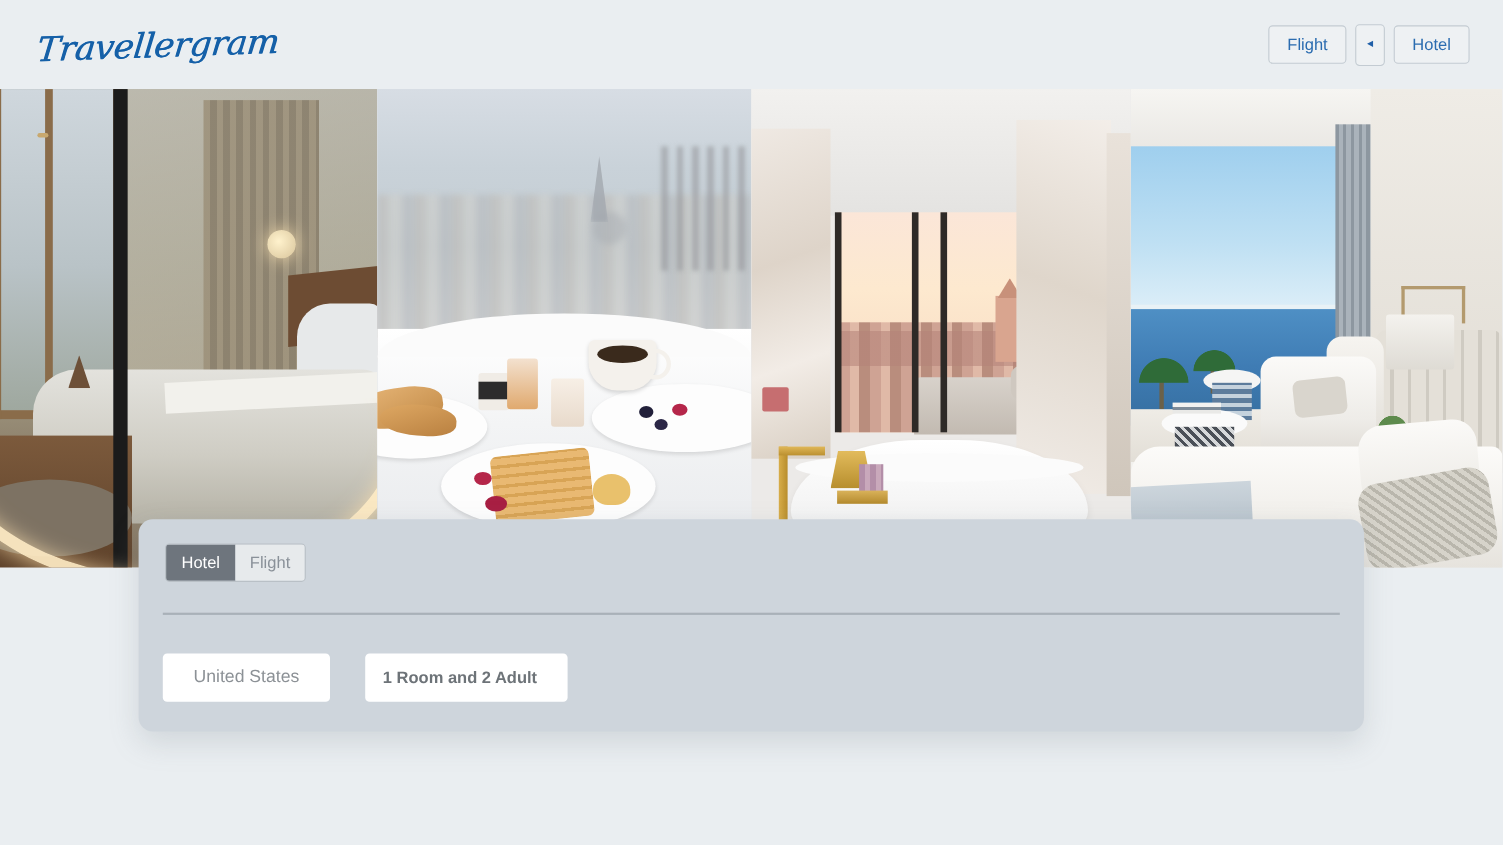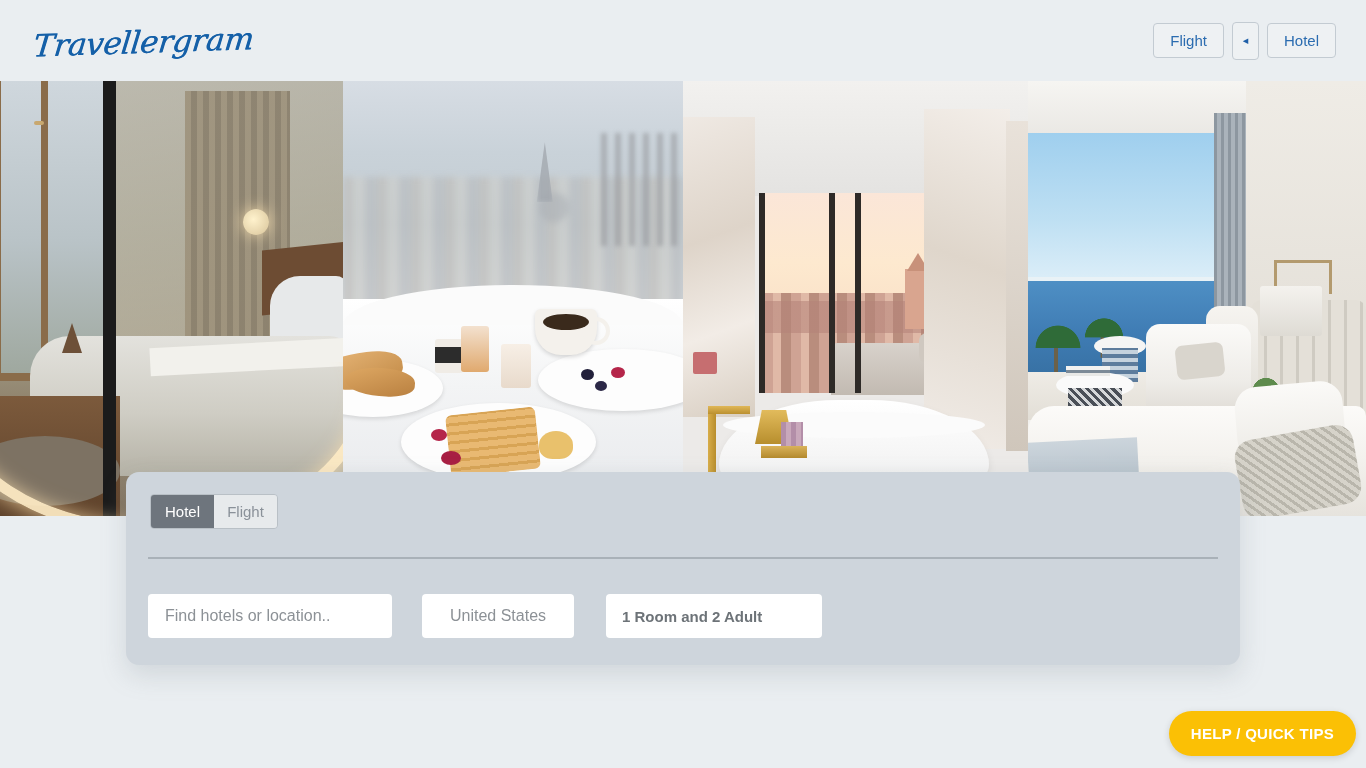--- a/index.html
+++ b/index.html
@@ -563,21 +563,21 @@
   }
   .field-dates {
     width: 180px;
     justify-content: center;
     gap: 8px;
     margin-right: 36px;
     font-size: 15px;
     color: #7d8287;
   }
   .field-guests {
-    width: 216px;
+    width: 184px;
     justify-content: flex-start;
     padding-left: 16px;
     font-weight: bold;
     color: #6d7378;
     font-size: 15px;
     margin-right: 30px;
   }
   .cal-icon {
     width: 15px; height: 15px;
     border: 1.6px solid #9aa0a5;
@@ -748,30 +748,26 @@
   <div class="search-panel">
     <div class="tabs">
       <div class="tab active">Hotel</div>
       <div class="tab inactive">Flight</div>
     </div>
   </div>
 
   <div class="divider"></div>
 
   <div class="fields">
-    <div class="field field-location">
-      <span>Find hotels or location..</span>
-    </div>
 
     <div class="field field-country">
       <span>United States</span>
     </div>
 
 
     <div class="field field-guests">
       <span>1 Room and 2 Adult</span>
     </div>
 
   </div>
 
-  <button class="help-btn">HELP / QUICK TIPS</button>
 
 </div>
 
 </body></html>

